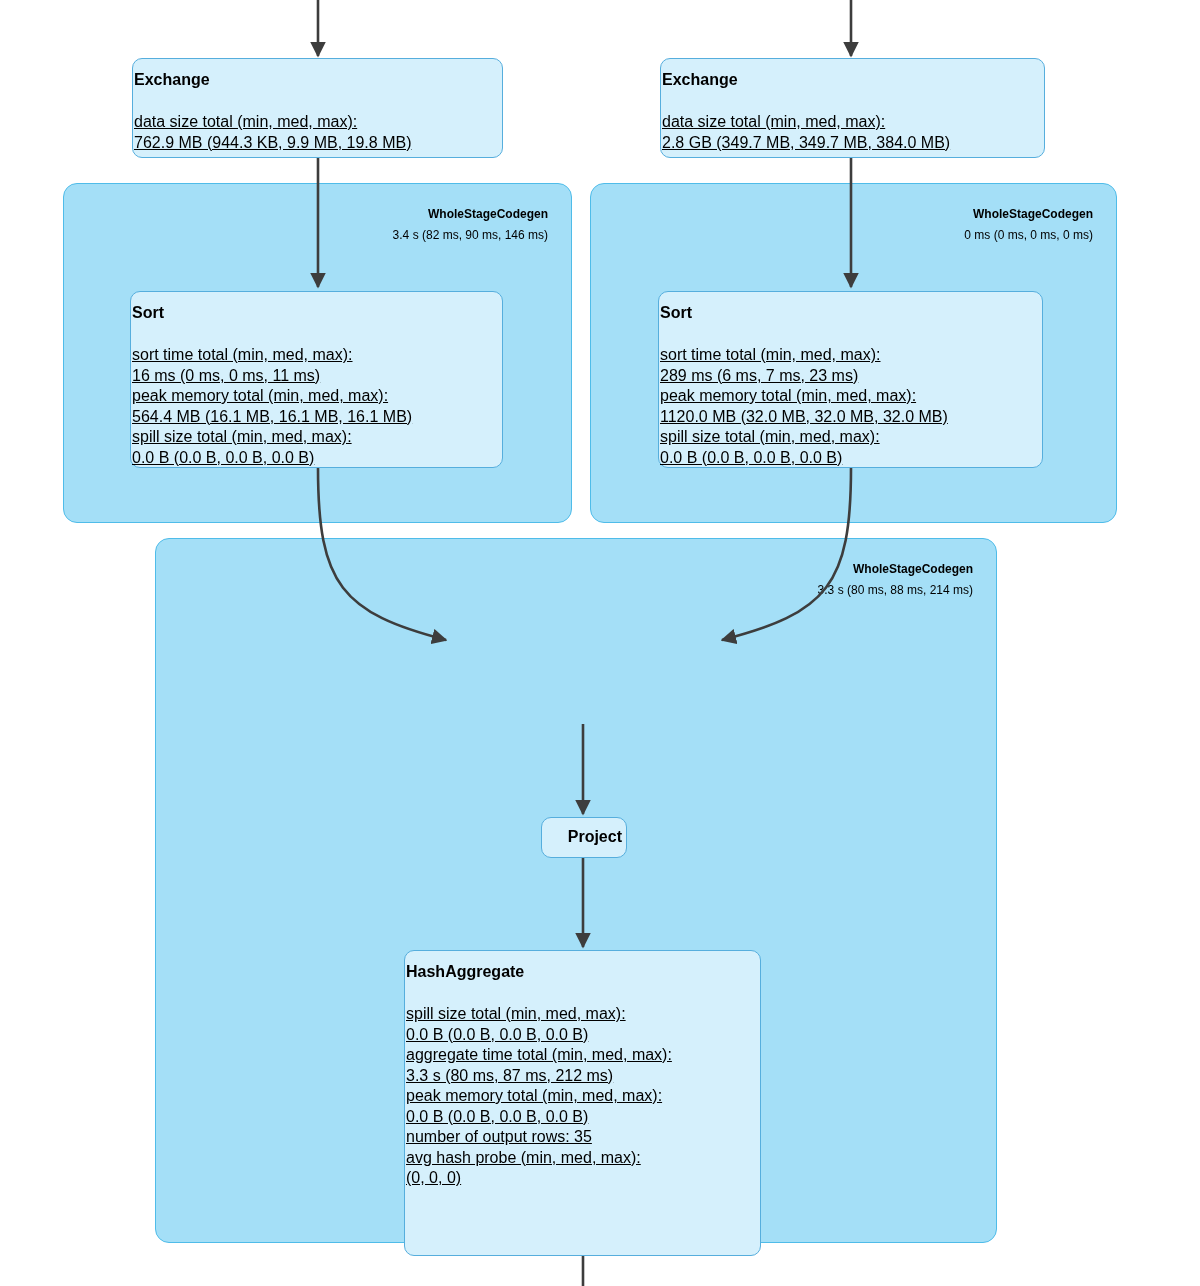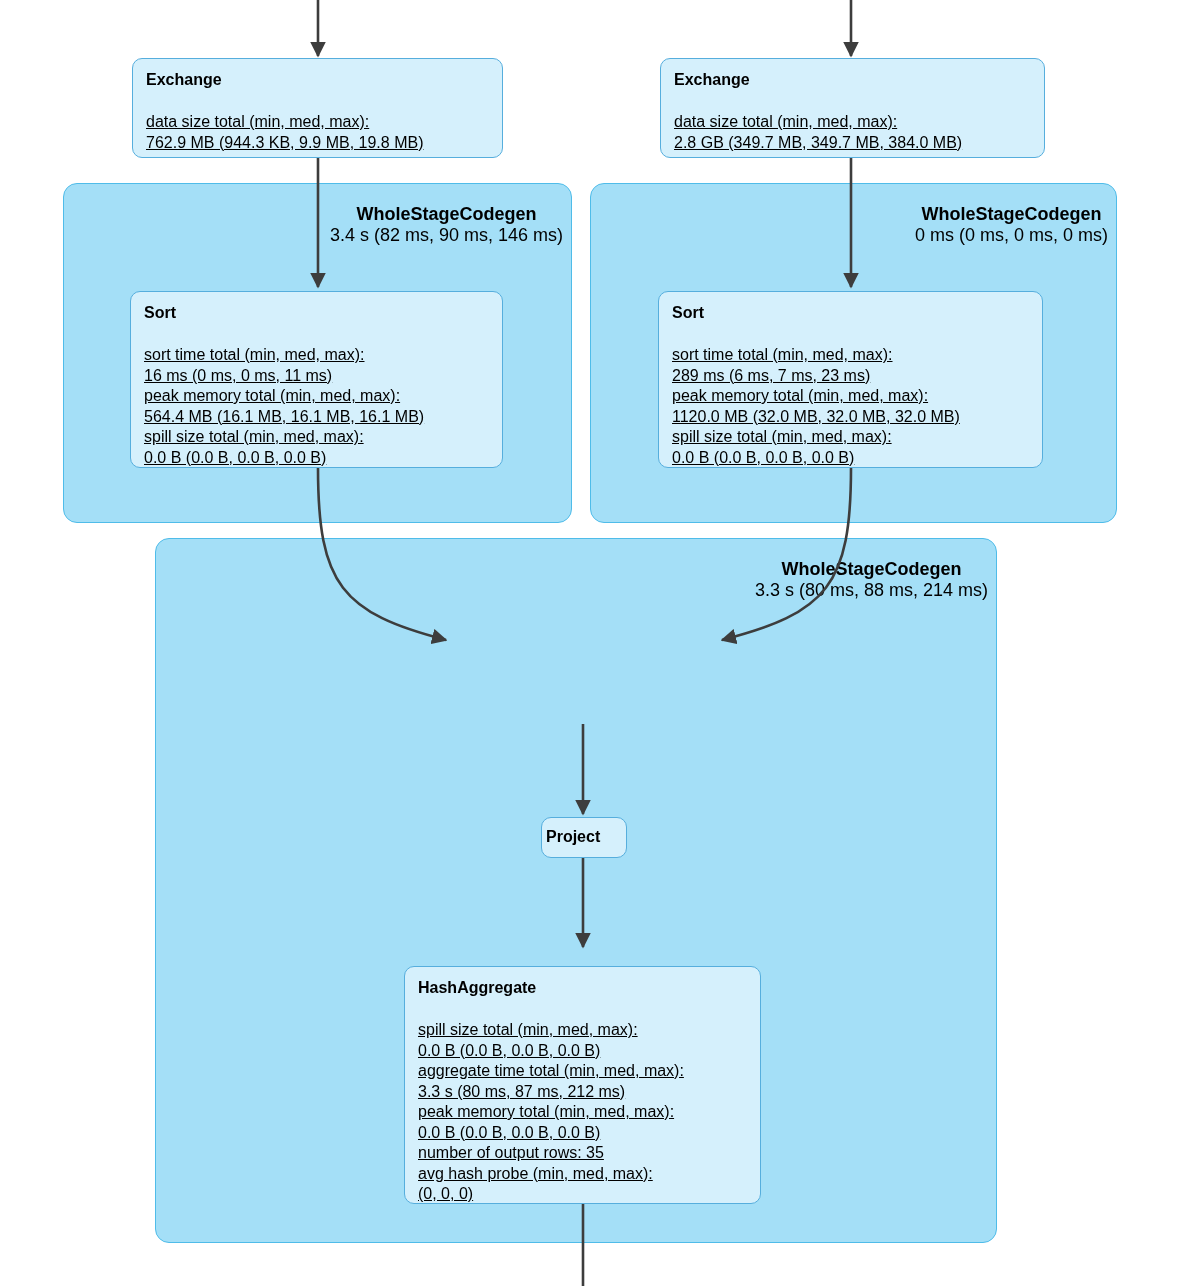--- a/index.html
+++ b/index.html
@@ -16,52 +16,52 @@
     position: absolute;
     background: #a4dff7;
     border: 1.5px solid #4fbce9;
     border-radius: 14px;
     box-sizing: border-box;
     z-index: 1;
   }
   .cluster-header {
     position: absolute;
     top: 20px;
-    right: 8px;
-    text-align: center;
-    font-size: 18px;
+    right: 23px;
+    text-align: right;
+    font-size: 12px;
     line-height: 21px;
   }
   .cluster-title { font-weight: bold; }
   .edges {
     position: absolute;
     left: 0; top: 0;
     width: 1200px; height: 1286px;
     z-index: 2;
     pointer-events: none;
   }
   .node {
     position: absolute;
     background: #d5f0fc;
     border: 1.5px solid #56aedd;
     border-radius: 10px;
     box-sizing: border-box;
-    padding: 11px 13px;
+    padding: 11px 1px;
     font-size: 16px;
     z-index: 3;
   }
   .node-title { font-weight: bold; line-height: 20px; }
   .node-body {
     margin-top: 22px;
     line-height: 20.5px;
     white-space: pre-line;
     text-decoration: underline;
   }
   .node-body.tight { margin-top: 16px; }
-  .node-small { text-align: left; padding: 9px 4px; }
+  .node-small { text-align: right; padding: 9px 4px; }
 </style>
 </head>
 <body>
 
 <div class="canvas">
 
   <div class="cluster" style="left:63px; top:183px; width:509px; height:340px;">
     <div class="cluster-header">
       <div class="cluster-title">WholeStageCodegen</div>
       <div class="cluster-subtitle">3.4 s (82 ms, 90 ms, 146 ms)</div>
@@ -131,21 +131,21 @@
 1120.0 MB (32.0 MB, 32.0 MB, 32.0 MB)
 spill size total (min, med, max):
 0.0 B (0.0 B, 0.0 B, 0.0 B)</div>
   </div>
 
 
   <div class="node node-small" style="left:541px; top:817px; width:86px; height:41px;">
     <div class="node-title">Project</div>
   </div>
 
-  <div class="node" style="left:404px; top:950px; width:357px; height:238px;margin-top:16px;">
+  <div class="node" style="left:404px; top:950px; width:357px; height:306px;">
     <div class="node-title">HashAggregate</div>
     <div class="node-body">spill size total (min, med, max):
 0.0 B (0.0 B, 0.0 B, 0.0 B)
 aggregate time total (min, med, max):
 3.3 s (80 ms, 87 ms, 212 ms)
 peak memory total (min, med, max):
 0.0 B (0.0 B, 0.0 B, 0.0 B)
 number of output rows: 35
 avg hash probe (min, med, max):
 (0, 0, 0)</div>

